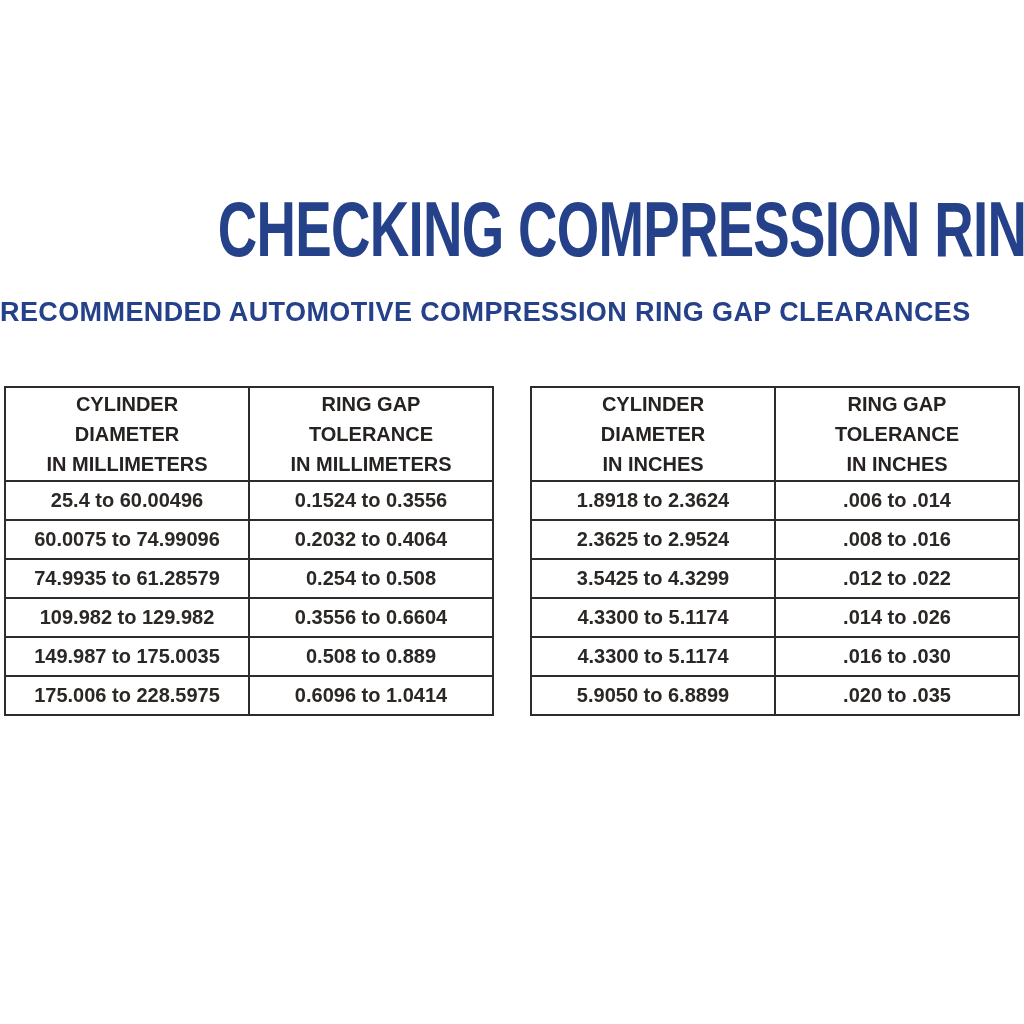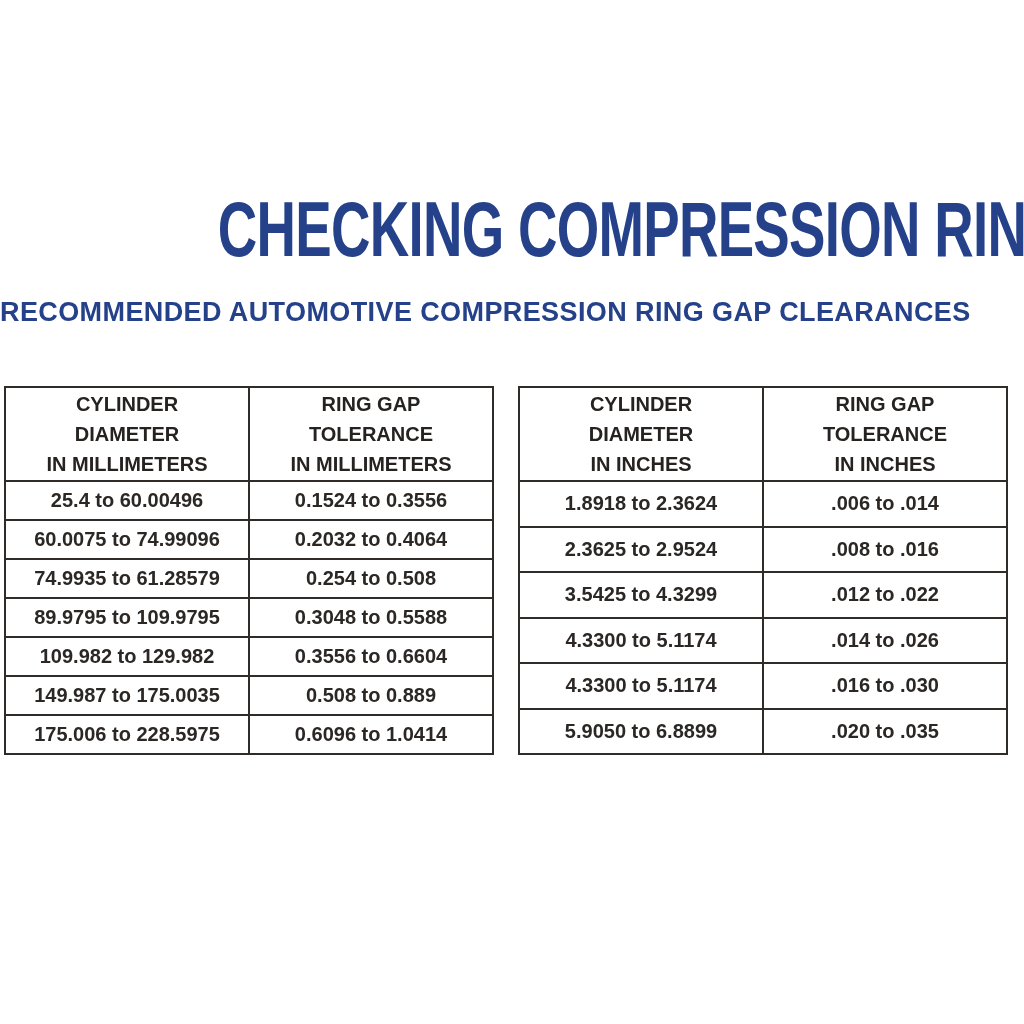--- a/index.html
+++ b/index.html
@@ -42,21 +42,21 @@
     line-height: 27px;
     font-weight: bold;
     letter-spacing: 0.4px;
     white-space: nowrap;
   }
   .tables {
     position: absolute;
     top: 386px;
     left: 4px;
     display: flex;
-    gap: 24px;
+    gap: 36px;
   }
   table.spec-table {
     border-collapse: collapse;
     width: 490px;
     table-layout: fixed;
     background: #ffffff;
   }
   table.spec-table th,
   table.spec-table td {
     border: 2px solid #2e2b29;
@@ -108,24 +108,20 @@
         </tr>
         <tr>
           <td>60.0075 to 74.99096</td>
           <td>0.2032 to 0.4064</td>
         </tr>
         <tr>
           <td>74.9935 to 61.28579</td>
           <td>0.254 to 0.508</td>
         </tr>
         <tr>
-          <td>89.9795 to 109.9795</td>
-          <td>0.3048 to 0.5588</td>
-        </tr>
-        <tr>
           <td>109.982 to 129.982</td>
           <td>0.3556 to 0.6604</td>
         </tr>
         <tr>
           <td>149.987 to 175.0035</td>
           <td>0.508 to 0.889</td>
         </tr>
         <tr>
           <td>175.006 to 228.5975</td>
           <td>0.6096 to 1.0414</td>

